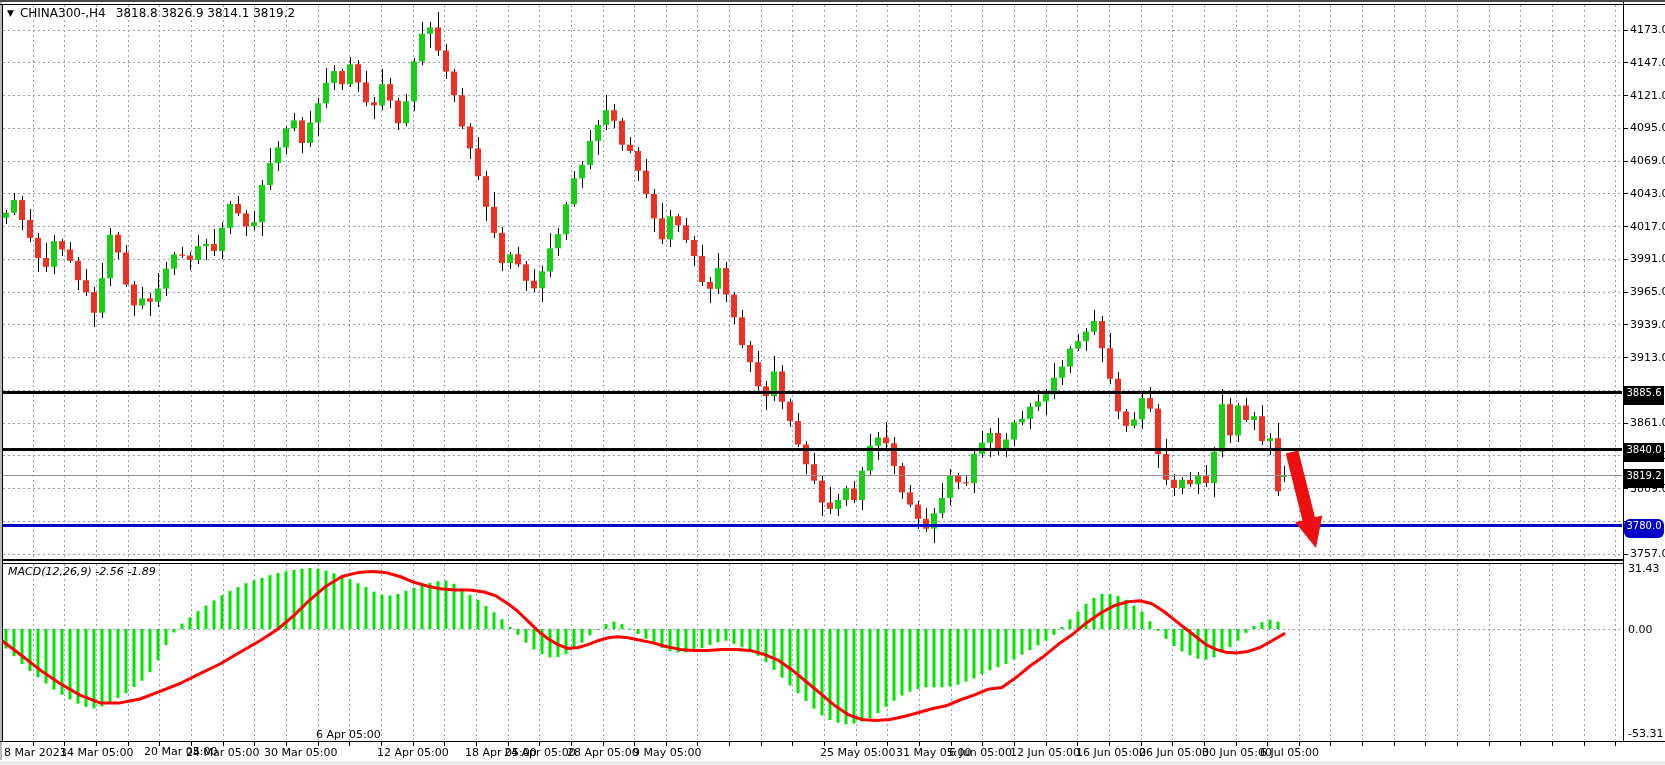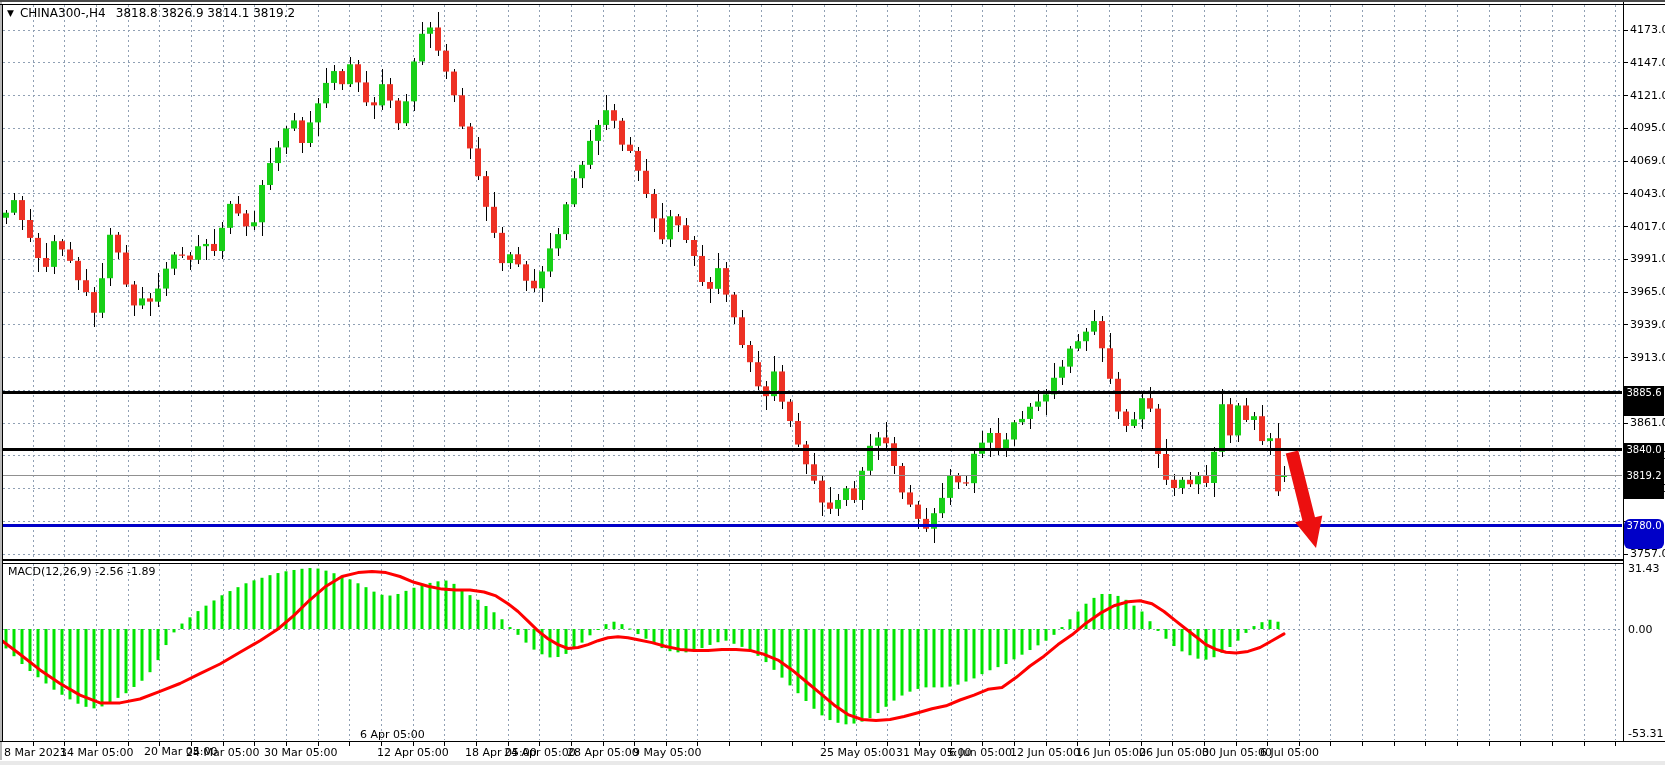--- a/index.html
+++ b/index.html
@@ -2,23 +2,23 @@
 <html><head>
 <meta charset="utf-8">
 <style>
   html,body{margin:0;padding:0;background:#fff;}
   #app{position:relative;width:1665px;height:765px;background:#0f766e;
        font-family:"DejaVu Sans","Liberation Sans",sans-serif;overflow:hidden;}
   #cv{position:absolute;left:0;top:0;}
   #title-bar{position:absolute;left:7px;top:6px;font-size:12px;color:#000;white-space:nowrap;}
   #title-bar .tri{font-size:9px;margin-right:6px;vertical-align:1px;cursor:pointer;}
   #title-bar .sym{margin-right:10px;}
-  #macd-label{position:absolute;left:8px;top:565px;font-size:11px;color:#000;white-space:nowrap;}
+  #macd-label{position:absolute;left:8px;top:565px;font-size:11px;color:#000;white-space:nowrap;font-style:italic;}
   .axis-label{position:absolute;font-size:11px;color:#000;white-space:nowrap;}
-  .price-badge{position:absolute;left:1624px;width:40px;height:30px;color:#fff;font-size:10px;
+  .price-badge{position:absolute;left:1624px;width:40px;height:19px;color:#fff;font-size:10px;
                line-height:13px;text-align:center;font-family:"DejaVu Sans",sans-serif;}
   #bottom-strip{position:absolute;left:0;top:761px;width:1665px;height:4px;background:#e9e9e9;}
 </style>
 </head>
 <body>
 
 <div id="app">
   <svg id="cv" width="1665" height="765">
       <rect x="0" y="0" width="1665" height="765" fill="#ffffff"></rect>
       <g stroke="#90A0B4" stroke-width="1" stroke-dasharray="2 3" shape-rendering="crispEdges">
@@ -748,21 +748,21 @@
       <div class="axis-label" style="left: 1628px; top: 562px;">31.43</div>
       <div class="axis-label" style="left: 1628px; top: 623px;">0.00</div>
       <div class="axis-label" style="left: 1628px; top: 727px;">-53.31</div>
     </div>
   <div id="time-axis">
       <div class="axis-label" style="left: 4px; top: 746px;">8 Mar 2023</div>
       <div class="axis-label" style="left: 60px; top: 746px;">14 Mar 05:00</div>
       <div class="axis-label" style="left: 120px; top: 745px; padding-left: 24px;">20 Mar 05:00</div>
       <div class="axis-label" style="left: 186px; top: 746px;">24 Mar 05:00</div>
       <div class="axis-label" style="left: 264px; top: 746px;">30 Mar 05:00</div>
-      <div class="axis-label" style="left: 316px; top: 728px; margin-left: 44px;">6 Apr 05:00</div>
+      <div class="axis-label" style="left: 316px; top: 728px;">6 Apr 05:00</div>
       <div class="axis-label" style="left: 377px; top: 746px;">12 Apr 05:00</div>
       <div class="axis-label" style="left: 441px; top: 746px; padding-left: 24px;">18 Apr 05:00</div>
       <div class="axis-label" style="left: 504px; top: 746px;">24 Apr 05:00</div>
       <div class="axis-label" style="left: 567px; top: 746px;">28 Apr 05:00</div>
       <div class="axis-label" style="left: 633px; top: 746px;">9 May 05:00</div>
       <div class="axis-label" style="left: 694px; top: 780px;">15 May 05:00</div>
       <div class="axis-label" style="left: 757px; top: 768px;">19 May 05:00</div>
       <div class="axis-label" style="left: 820px; top: 746px;">25 May 05:00</div>
       <div class="axis-label" style="left: 884px; top: 746px; padding-left: 12px;">31 May 05:00</div>
       <div class="axis-label" style="left: 949px; top: 746px;">6 Jun 05:00</div>

